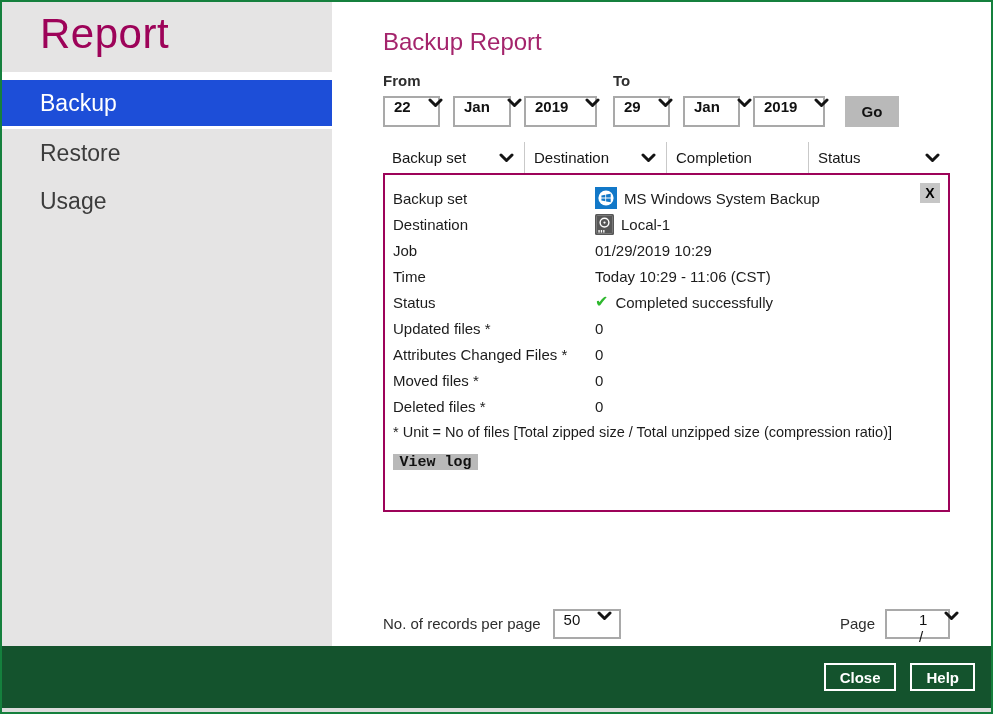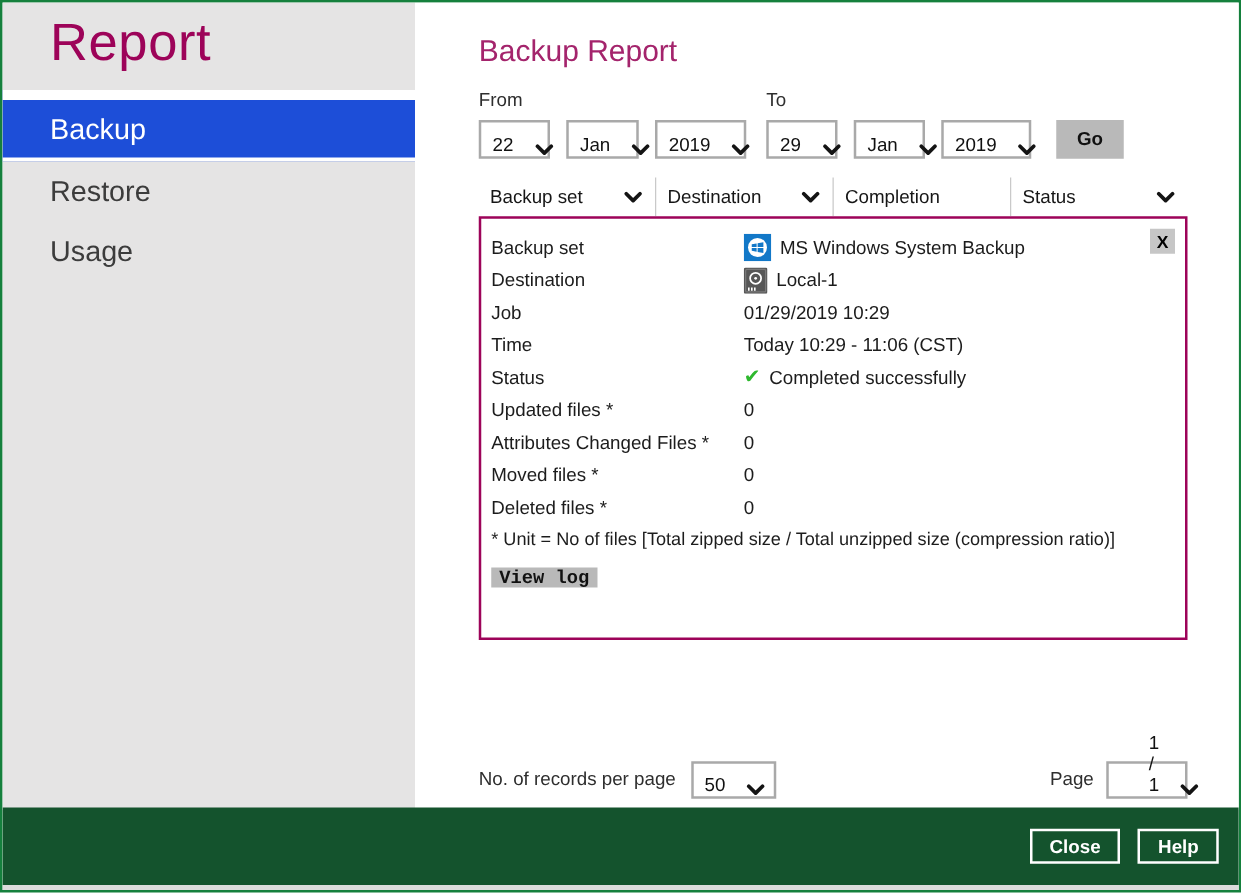--- a/index.html
+++ b/index.html
@@ -29,29 +29,29 @@
     border-top: 8px solid #fff; border-bottom: 3px solid #fff;
   }
 
   
   .main { position: absolute; top: 0; left: 330px; right: 0; height: 646px; background: #fff; }
   .page-title {
     position: absolute; top: 26px; left: 51px;
     font-size: 24px; font-weight: 400; color: #a4246c;
   }
 
-  .date-group { position: absolute; top: 70px; }
+  .date-group { position: absolute; top: 70px; font-weight: bold; }
   .date-group.from { left: 51px; }
   .date-group.to { left: 281px; }
   .date-label { font-size: 15px; color: #2e2e2e; margin-bottom: 7px; }
   .sel-row { display: flex; gap: 13px; }
 
   .sel {
     height: 31px; border: 2px solid #a9a9a9; background: #fff;
-    display: flex; align-items: flex-end; justify-content: space-between;
+    display: flex; align-items: flex-start; justify-content: space-between;
     padding: 0 8px 0 9px; font-size: 15px; color: #111; cursor: pointer; gap: 11px;
   }
   .sel svg { flex-shrink: 0; margin-left: 6px; }
   .w57 { width: 57px; } .w58 { width: 58px; } .w72 { width: 72px; } .w73 { width: 73px; }
 
   .go-btn {
     position: absolute; top: 94px; left: 513px; width: 54px; height: 31px;
     background: #b9b9b9; border: none; font-family: inherit;
     font-size: 15px; font-weight: 700; color: #111; cursor: pointer;
   }

